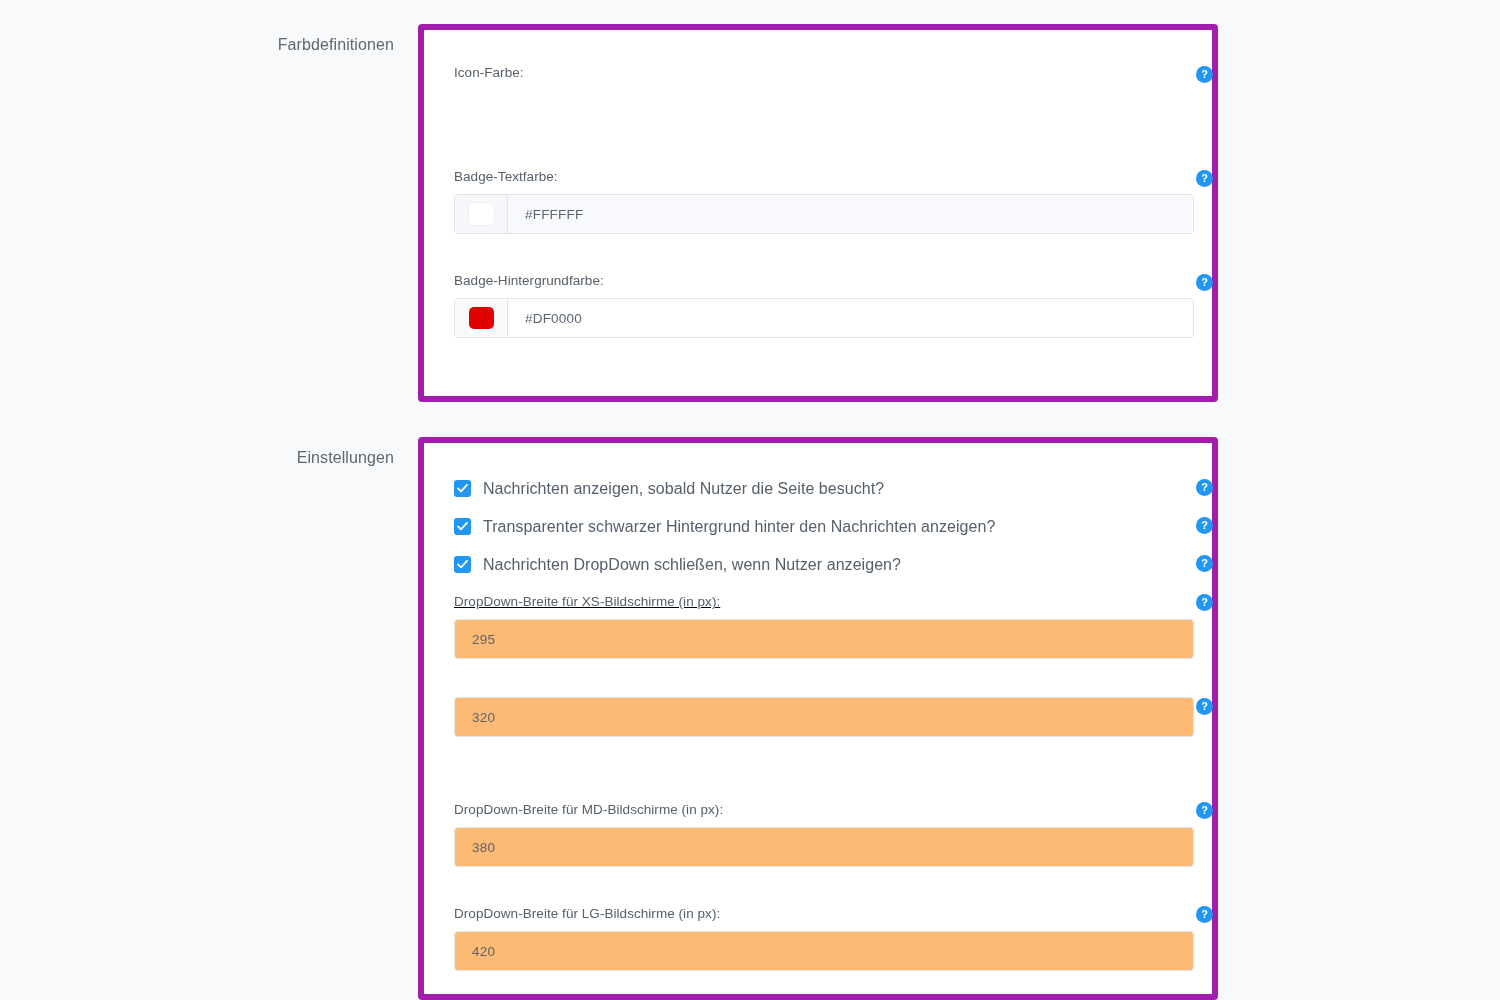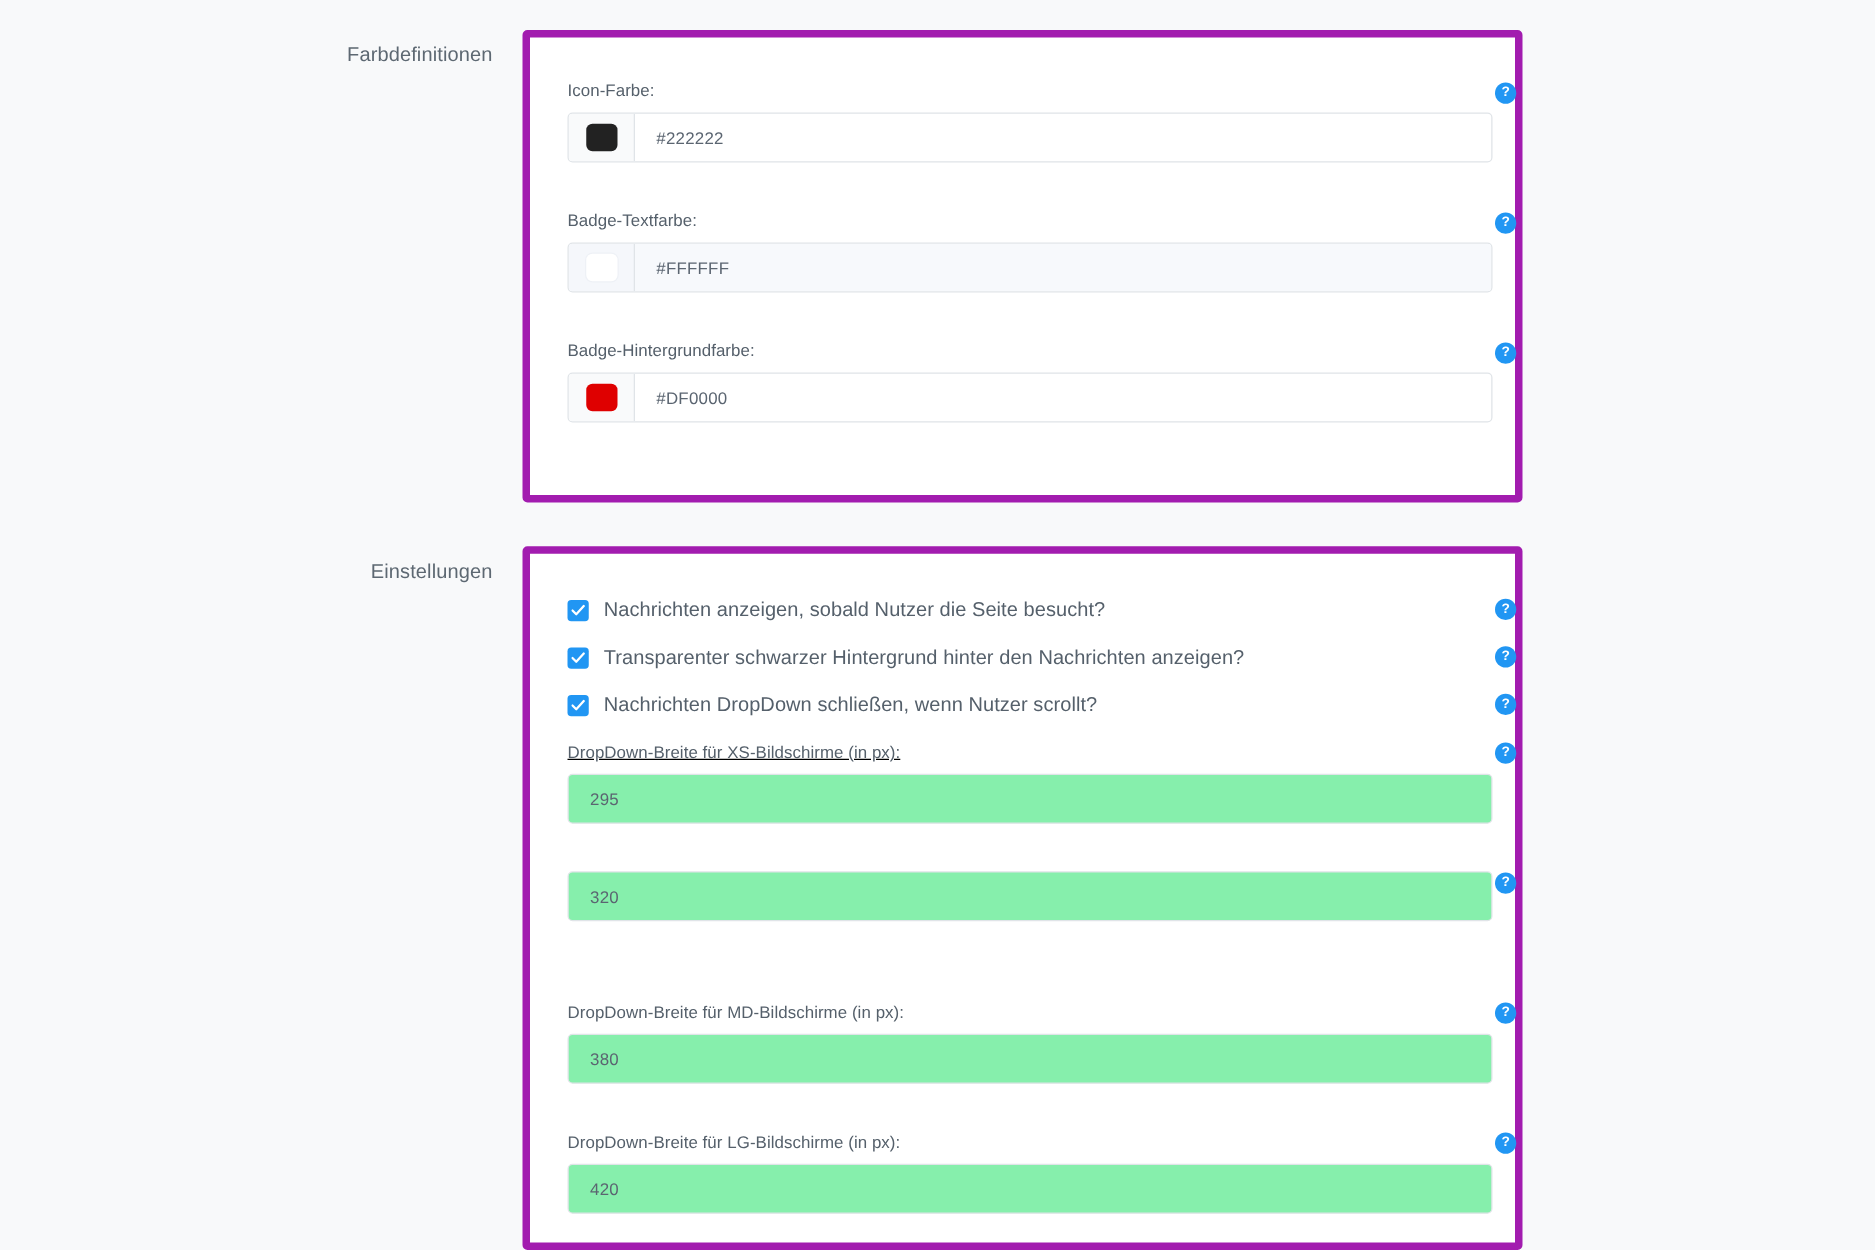--- a/index.html
+++ b/index.html
@@ -128,21 +128,21 @@
     flex: 1 1 auto;
     display: flex;
   }
 
   
   .text-input {
     width: 100%;
     height: 40px;
     border: 1px solid #e0e4e8;
     border-radius: 4px;
-    background: #86efac;
+    background: #fdba74;
     font-size: 13.5px;
     color: #5b6571;
     padding: 0 17px;
     outline: none;
     font-family: "Liberation Sans", sans-serif;
     letter-spacing: .2px;
   }
 
   
   .check-row {
@@ -180,28 +180,20 @@
 
   <div class="section" style="top:24px; left:238px;">
 
     <div class="section-label">Farbdefinitionen</div>
 
     <div class="card" style="height:378px; position:relative;">
 
       <div class="field" style="position:absolute; top:34px; left:0; width:800px;">
         <div class="field-label">Icon-Farbe:</div>
         <div class="help-icon" style="top:2px;">?</div>
-        <div class="color-group">
-          <div class="swatch-btn">
-            <div class="swatch" id="sw0" style="background: rgb(34, 34, 34);"></div>
-          </div>
-          <div class="color-text-wrap">
-            <input class="color-text" type="text" value="#222222" style="">
-          </div>
-        </div>
       </div>
 
       <div class="field" style="position:absolute; top:138px; left:0; width:800px;">
         <div class="field-label">Badge-Textfarbe:</div>
         <div class="help-icon" style="top:2px;">?</div>
         <div class="color-group">
           <div class="swatch-btn tinted">
             <div class="swatch" id="sw1" style="background: rgb(255, 255, 255); box-shadow: rgb(238, 241, 246) 0px 0px 0px 1px;"></div>
           </div>
           <div class="color-text-wrap tinted">
@@ -251,21 +243,21 @@
         <span class="check-label">Transparenter schwarzer Hintergrund hinter den Nachrichten anzeigen?</span>
         <div class="help-icon" style="top:2px;">?</div>
       </div>
 
       <div class="check-row" style="position:absolute; top:110px; left:0; width:800px;">
         <div class="cb">
           <svg width="11" height="11" viewBox="0 0 11 11">
             <path d="M1 5.4 L4 8.4 L10 1.8" stroke="#ffffff" stroke-width="1.8" fill="none" stroke-linecap="round" stroke-linejoin="round"></path>
           </svg>
         </div>
-        <span class="check-label">Nachrichten DropDown schließen, wenn Nutzer scrollt?</span>
+        <span class="check-label">Nachrichten DropDown schließen, wenn Nutzer anzeigen?</span>
         <div class="help-icon" style="top:2px;">?</div>
       </div>
 
       <div class="field" style="position:absolute; top:150px; left:0; width:800px;text-decoration:underline;">
         <div class="field-label">DropDown-Breite für XS-Bildschirme (in px):</div>
         <div class="help-icon" style="top:1px;">?</div>
         <input class="text-input" type="text" value="295" style="">
       </div>
 
       <div class="field" style="position:absolute; top:254px; left:0; width:800px;">

